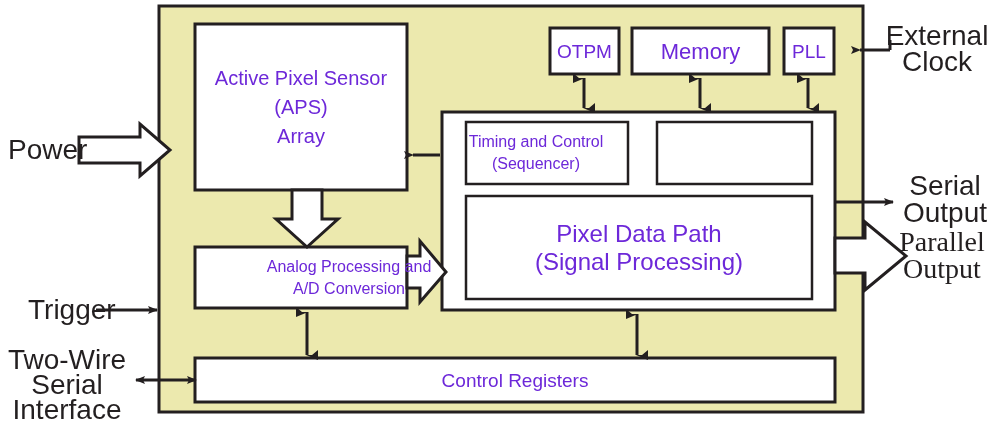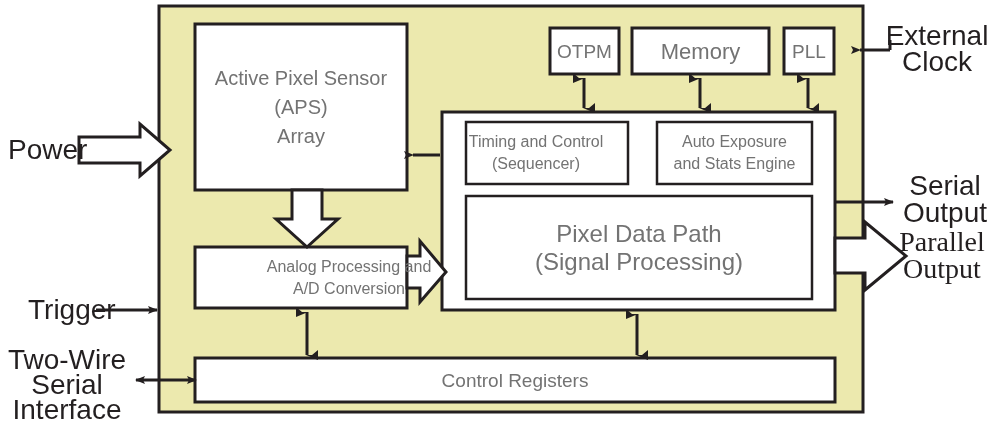--- a/index.html
+++ b/index.html
@@ -19,21 +19,21 @@
     white-space:pre-line;
     font-family:"Liberation Sans", sans-serif;
   }
   .boxlbl{
     position:absolute;
     display:flex;align-items:center;justify-content:center;
     text-align:center;
     font-size:19px;
     line-height:25px;
     font-family:"Liberation Sans", sans-serif;
-    color:#737373;
+    color:#6d28d9;
     white-space:pre-line;
     pointer-events:none;
   }
   .t-left{text-align:left;}
   .t-center{text-align:center;}
 </style>
 </head>
 <body>
 
 <div id="stage">
@@ -105,22 +105,20 @@
 
   <div class="boxlbl" style="left:550px;top:28px;width:69px;height:46px;font-size:19px;">OTPM</div>
 
   <div class="boxlbl" style="left:632px;top:28px;width:137px;height:46px;font-size:22px;">Memory</div>
 
   <div class="boxlbl" style="left:784px;top:28px;width:50px;height:46px;font-size:19px;">PLL</div>
 
   <div class="boxlbl" style="left:466px;top:122px;width:140px;height:62px;font-size:16px;line-height:22px;">Timing and Control
 (Sequencer)</div>
 
-  <div class="boxlbl" style="left:657px;top:122px;width:155px;height:62px;font-size:16px;line-height:22px;">Auto Exposure
-and Stats Engine</div>
 
   <div class="boxlbl" style="left:466px;top:196px;width:346px;height:103px;font-size:24px;line-height:28px;">Pixel Data Path
 (Signal Processing)</div>
 
   <div class="boxlbl" style="left:195px;top:247px;width:212px;height:61px;font-size:16px;line-height:22px;margin-left:48px;">Analog Processing and
 A/D Conversion</div>
 
   <div class="boxlbl" style="left:195px;top:358px;width:640px;height:44px;font-size:19px;">Control Registers</div>
 
   <div class="lbl t-left" style="left:8px;top:138px;width:66px;text-align:left;">Power</div>

